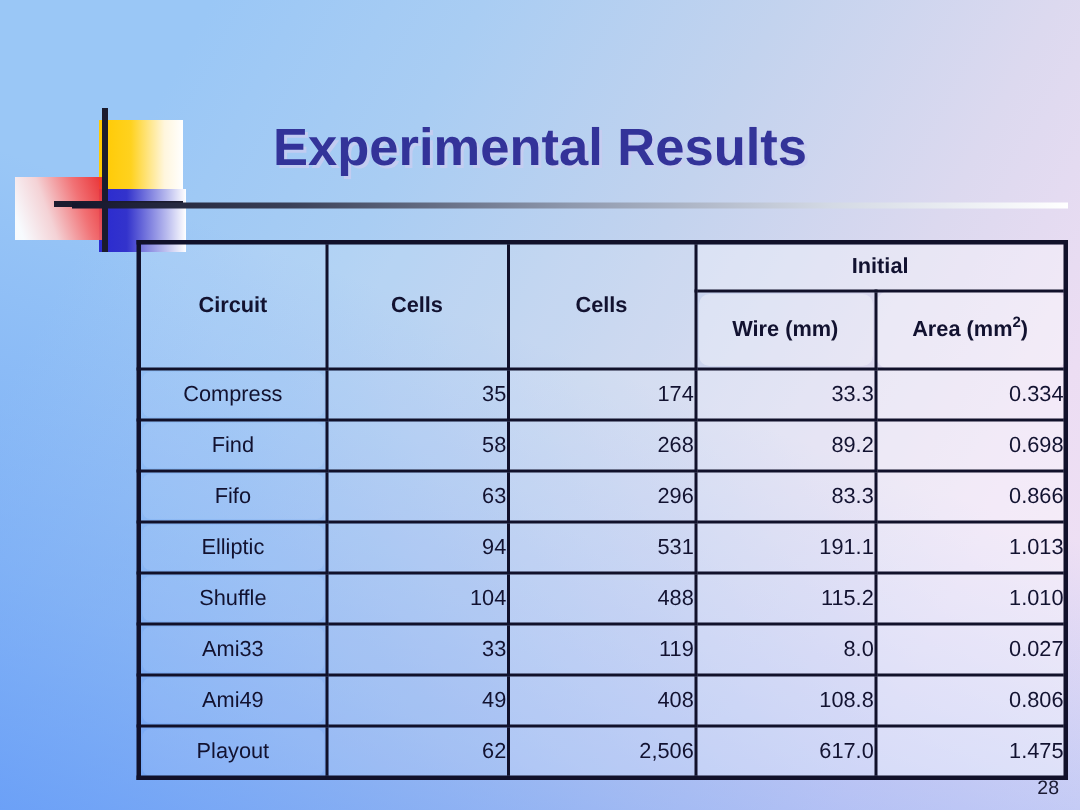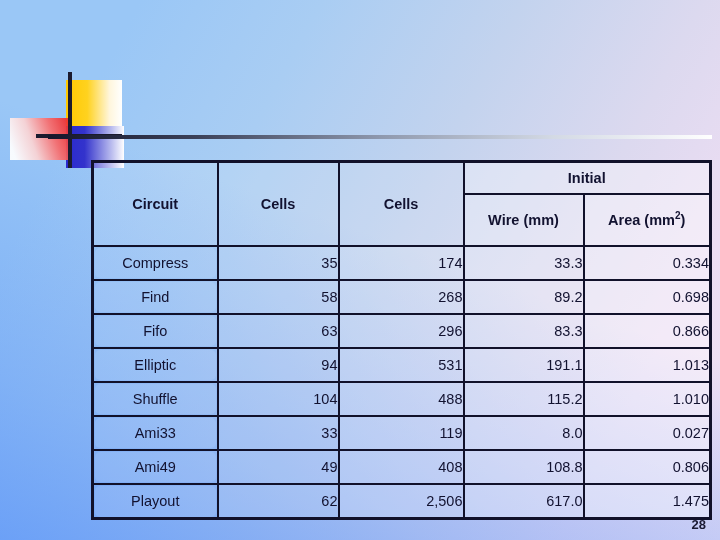--- a/index.html
+++ b/index.html
@@ -153,20 +153,21 @@
     text-align: center;
     vertical-align: middle;
     background: rgba(255,255,255,0.12);
   }
   .th-sub {
     height: 50px;
     font-weight: bold;
     font-size: 15px;
     vertical-align: middle;
     background: rgba(255,255,255,0.34);
+    border-radius: 9px;
   }
   .th-sub.lighter {
     background: rgba(255,255,255,0.42);
   }
 
   
   td.cell {
     height: 32px;
     vertical-align: middle;
   }
@@ -190,36 +191,37 @@
     line-height: 0;
   }
 
   
   .page-number {
     position: absolute;
     right: 14px;
     bottom: 8px;
     font-size: 13px;
     color: #1a1a33;
-    font-weight: bold;
+    font-weight: normal;
   }
 </style>
 </head>
 <body>
 
 <div class="slide">
 
   <div class="logo">
     <div class="sq sq-yellow"></div>
     <div class="sq sq-blue"></div>
     <div class="sq sq-red"></div>
     <div class="vrule"></div>
     <div class="hrule-short"></div>
   </div>
 
+  <div class="title">Experimental Results</div>
   <div class="title-rule"></div>
 
   <div class="table-wrap">
     <table class="results">
       <colgroup>
         <col class="c-circuit">
           <col class="c-cells">
           <col class="c-nets">
           <col class="c-wire">
           <col class="c-area">

